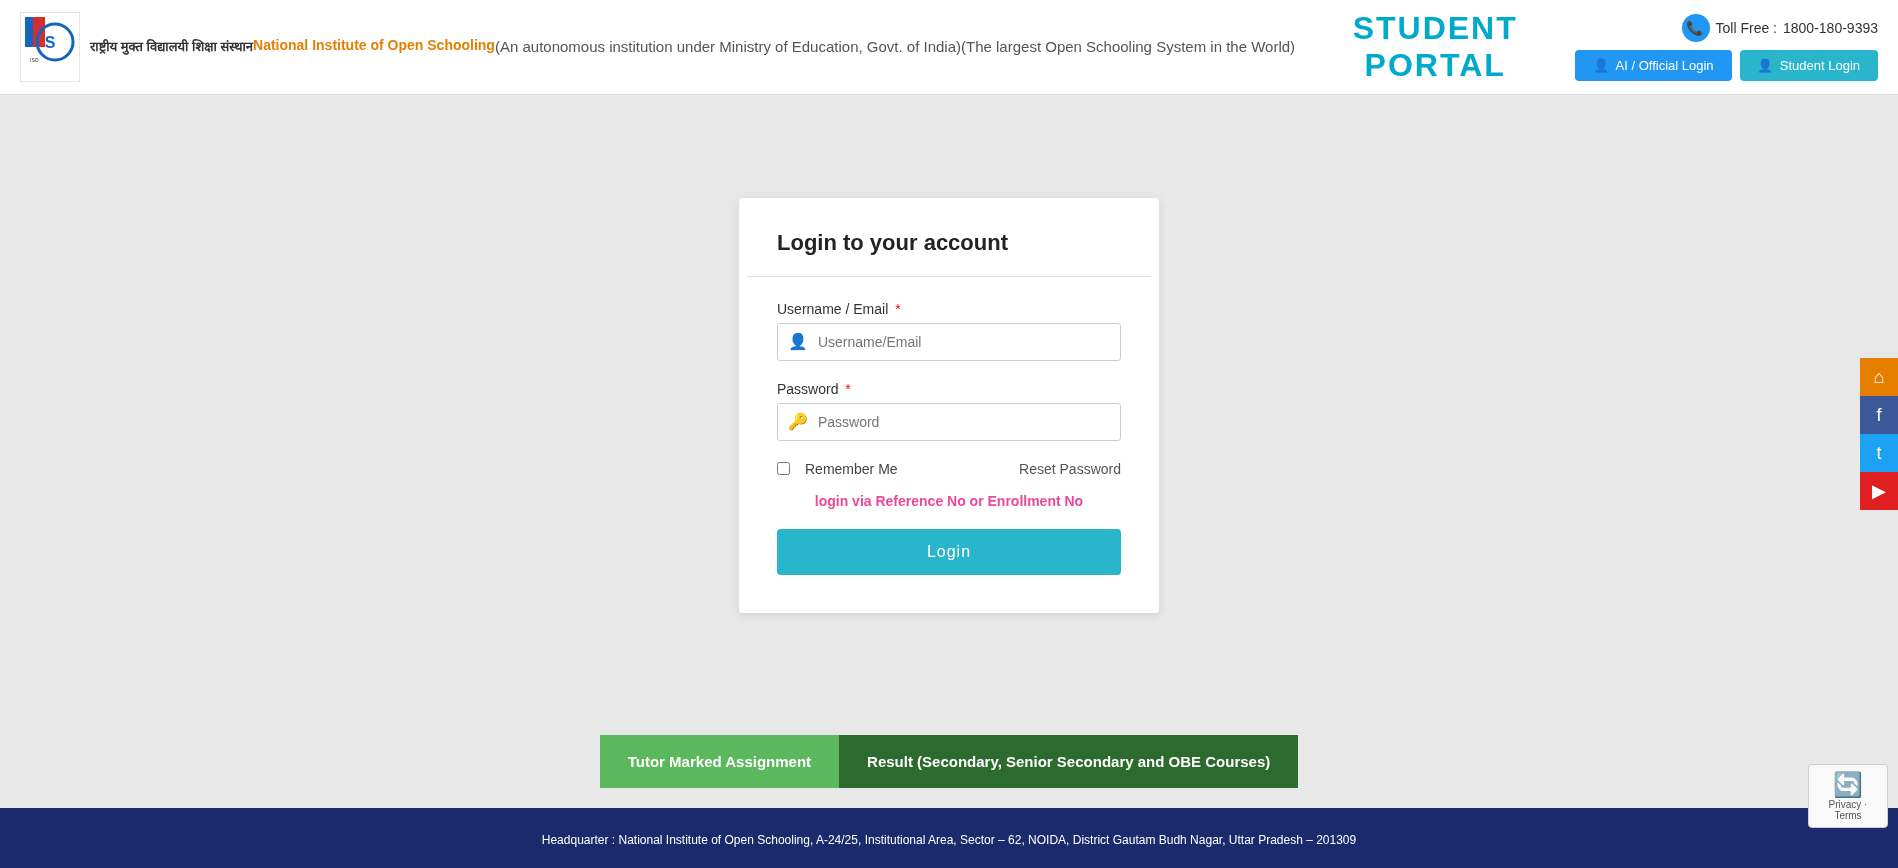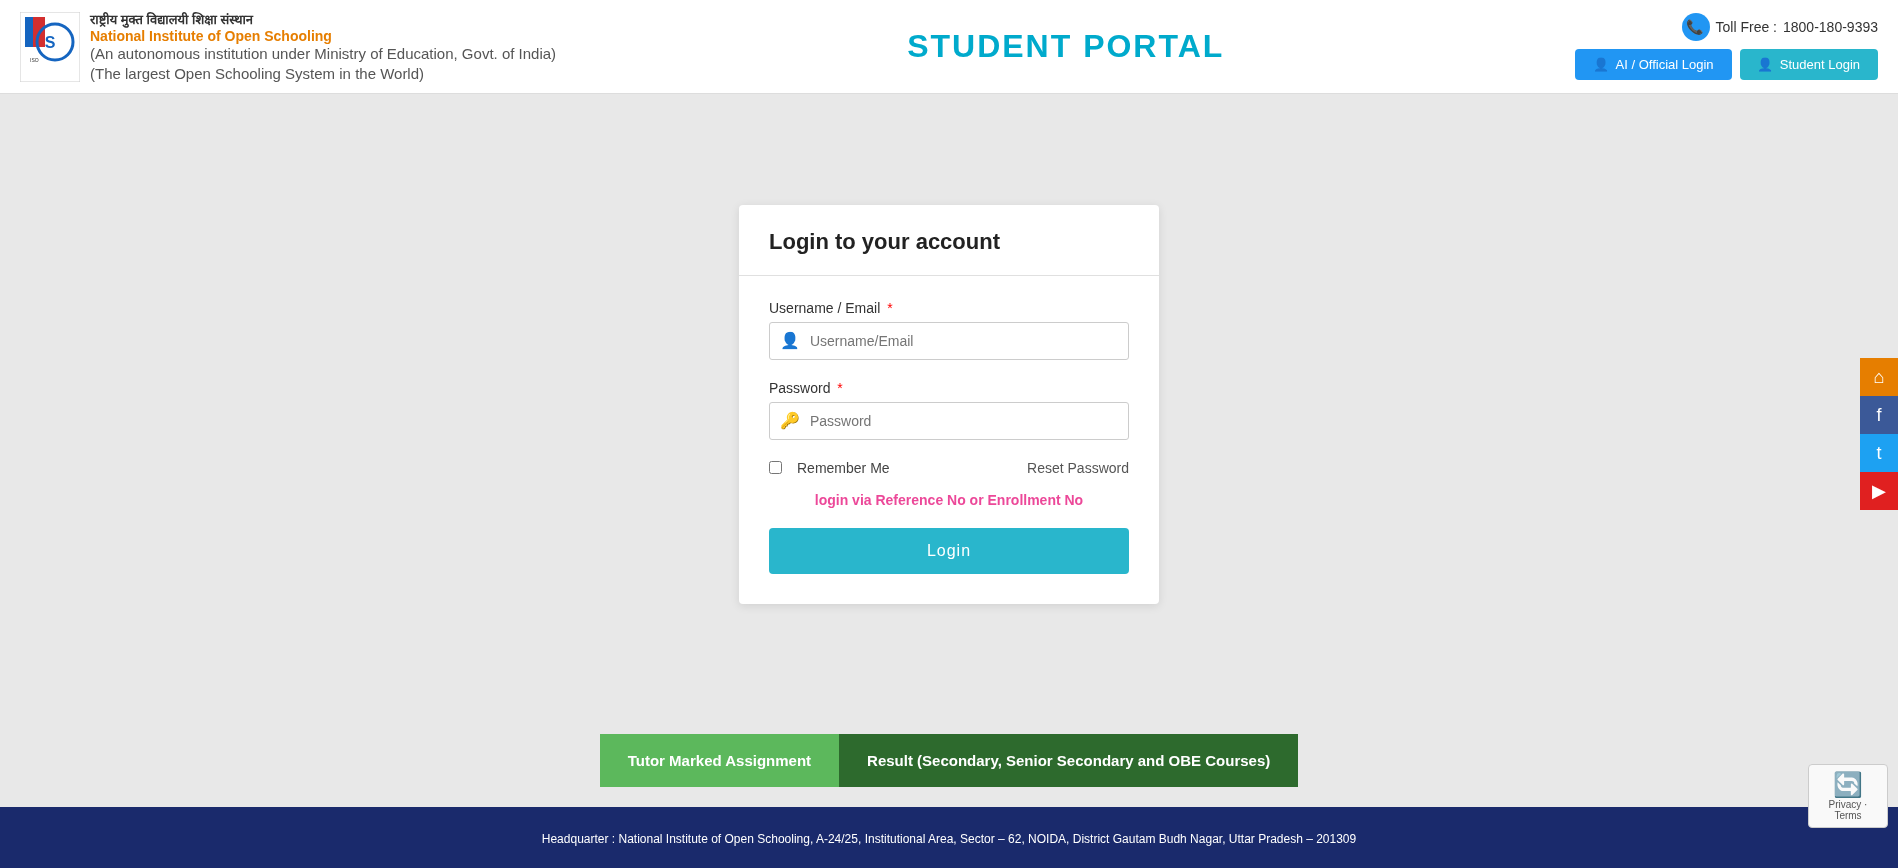--- a/index.html
+++ b/index.html
@@ -21,21 +21,21 @@
       gap: 10px;
       flex: 0 0 auto;
     }
     .logo-icon {
       width: 60px;
       height: 70px;
       flex-shrink: 0;
     }
     .logo-text {
       display: flex;
-      flex-direction: column;
+      flex-direction: row;
     }
     .logo-hindi {
       font-size: 13px;
       color: #333;
       font-weight: bold;
     }
     .logo-name {
       font-size: 14px;
       color: #222;
     }
@@ -125,21 +125,21 @@
       justify-content: center;
       padding: 40px 20px;
     }
 
     
     .login-card {
       background: #fff;
       border-radius: 4px;
       box-shadow: 0 2px 10px rgba(0,0,0,0.1);
       width: 420px;
-      padding: 0;
+      padding: 8px;
       overflow: hidden;
     }
     .login-card-header {
       padding: 24px 30px 20px;
       border-bottom: 1px solid #e0e0e0;
     }
     .login-title {
       font-size: 22px;
       font-weight: bold;
       color: #222;

